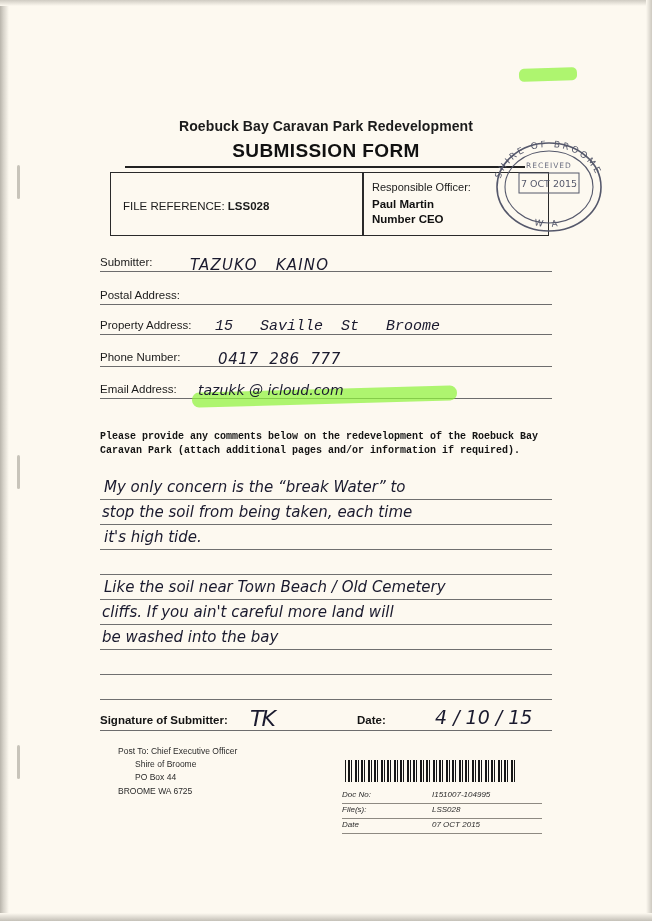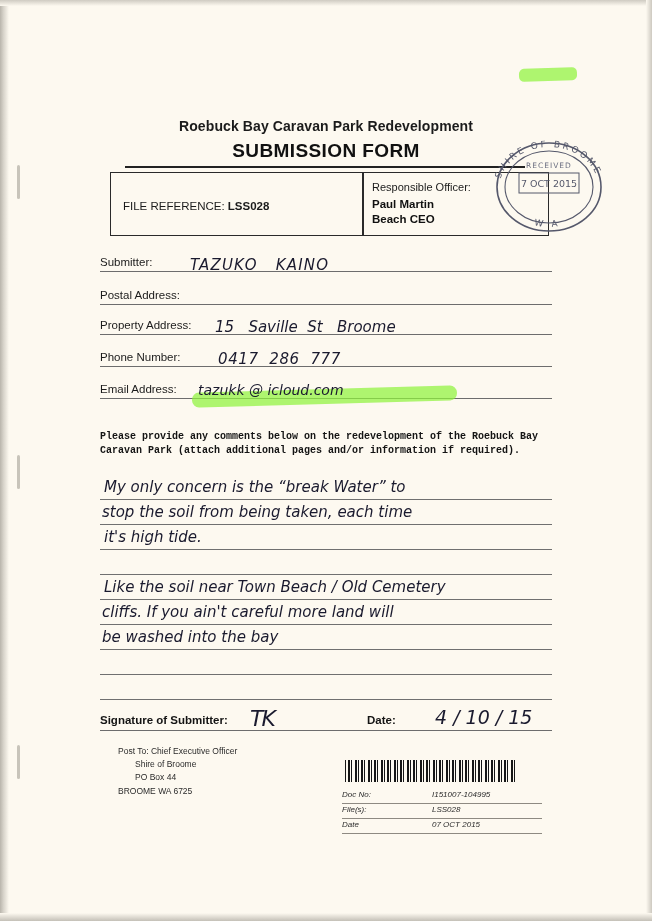--- a/index.html
+++ b/index.html
@@ -212,21 +212,20 @@
     left: 100px; top: 730px;
     width: 452px; height: 1px;
     background: #6d6d6d;
   }
   .date-label {
     position: absolute;
     left: 357px; top: 714px;
     font-size: 11.5px;
     font-weight: bold;
     color: #141414;
-    margin-left: 10px;
   }
 
   
   .postto {
     position: absolute;
     left: 118px; top: 745px;
     font-size: 8.5px;
     line-height: 1.55;
     color: #2b2b2b;
   }
@@ -291,21 +290,21 @@
   <div class="title-rule"></div>
 
   <div class="ref-box">
     <div class="ref-box-divider"></div>
     <div class="file-ref">
       <span>FILE REFERENCE:</span>
       <b>LSS028</b>
     </div>
     <div class="resp-label">Responsible Officer:</div>
     <div class="resp-name">Paul Martin</div>
-    <div class="resp-role">Beach CEO</div>
+    <div class="resp-role">Number CEO</div>
   </div>
 
   <div class="stamp">
     <svg width="125" height="108" viewBox="0 0 125 108">
       <defs>
         <path id="arcTop" d="M 12,56 A 50,42 0 0 1 112,56"></path>
         <path id="arcBot" d="M 18,58 A 44,36 0 0 0 106,58"></path>
       </defs>
       <ellipse cx="62" cy="54" rx="52" ry="44" fill="none" stroke="#55586b" stroke-width="1.6"></ellipse>
       <ellipse cx="62" cy="54" rx="44" ry="36" fill="none" stroke="#55586b" stroke-width="1.1"></ellipse>
@@ -329,21 +328,21 @@
 
   <div class="field" style="top:283px;height:22px;">
     <span class="label">Postal Address:</span>
     <span class="rule"></span>
   </div>
 
   <div class="field" style="top:313px;height:22px;">
     <span class="label">Property Address:</span>
     <span class="rule"></span>
   </div>
-  <div class="hand" style="left:215px; top:318px; font-size:15px;">15   Saville  St   Broome</div>
+  <div class="hand" style="left:215px; top:318px; font-size:15px;font-family:Liberation Mono, monospace;">15   Saville  St   Broome</div>
 
   <div class="field" style="top:345px;height:22px;">
     <span class="label">Phone Number:</span>
     <span class="rule"></span>
   </div>
   <div class="hand" style="left:218px; top:350px; font-size:15px; letter-spacing:0.6px;">0417  286  777</div>
 
   <div class="field" style="top:377px;height:22px;">
     <span class="label">Email Address:</span>
     <span class="rule"></span>

